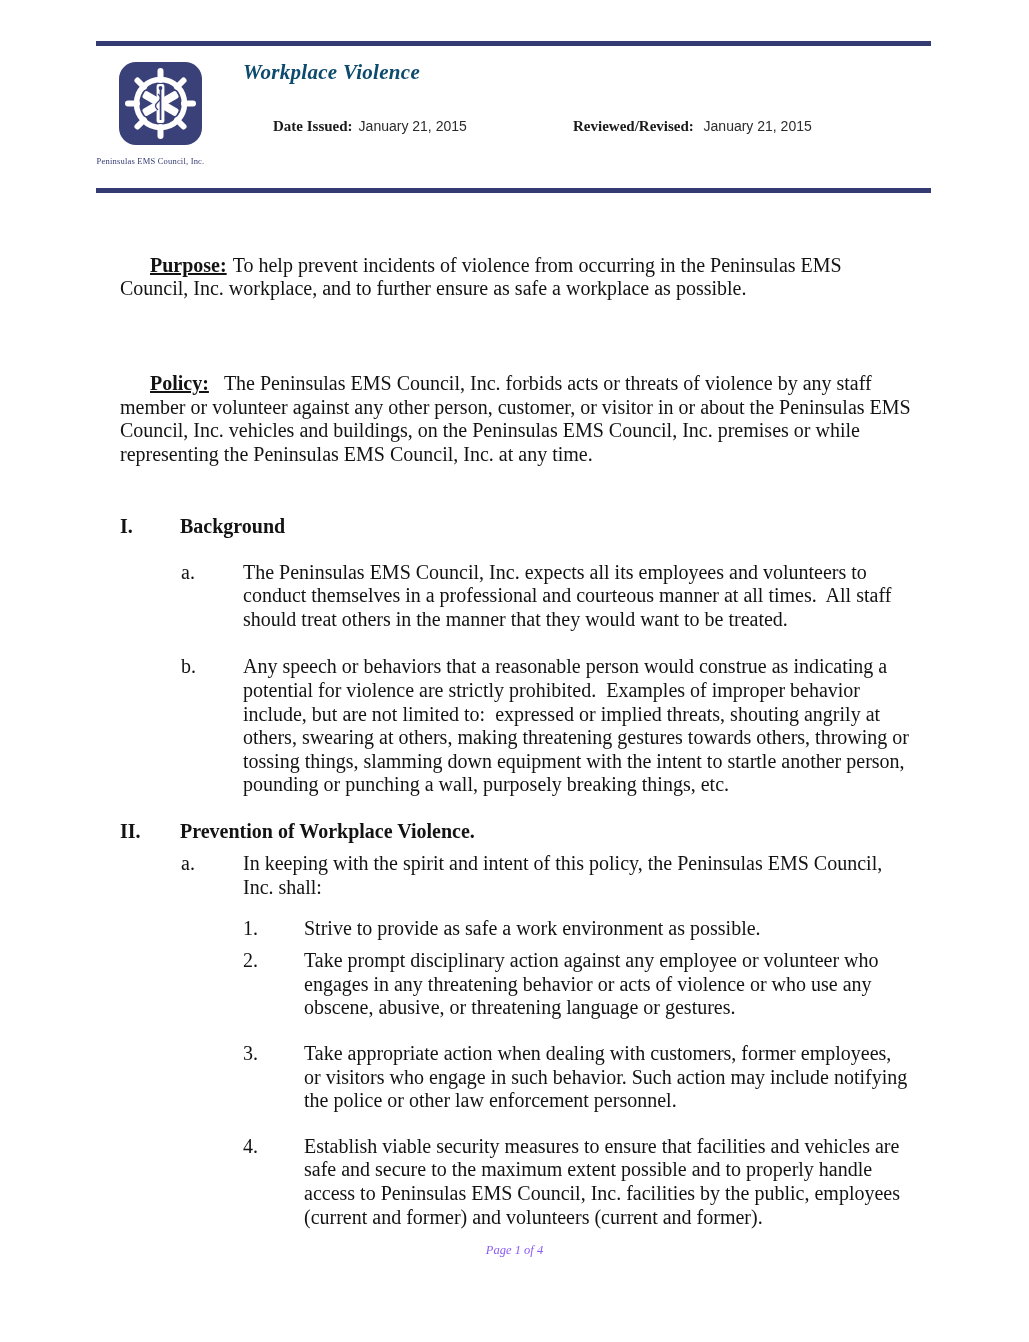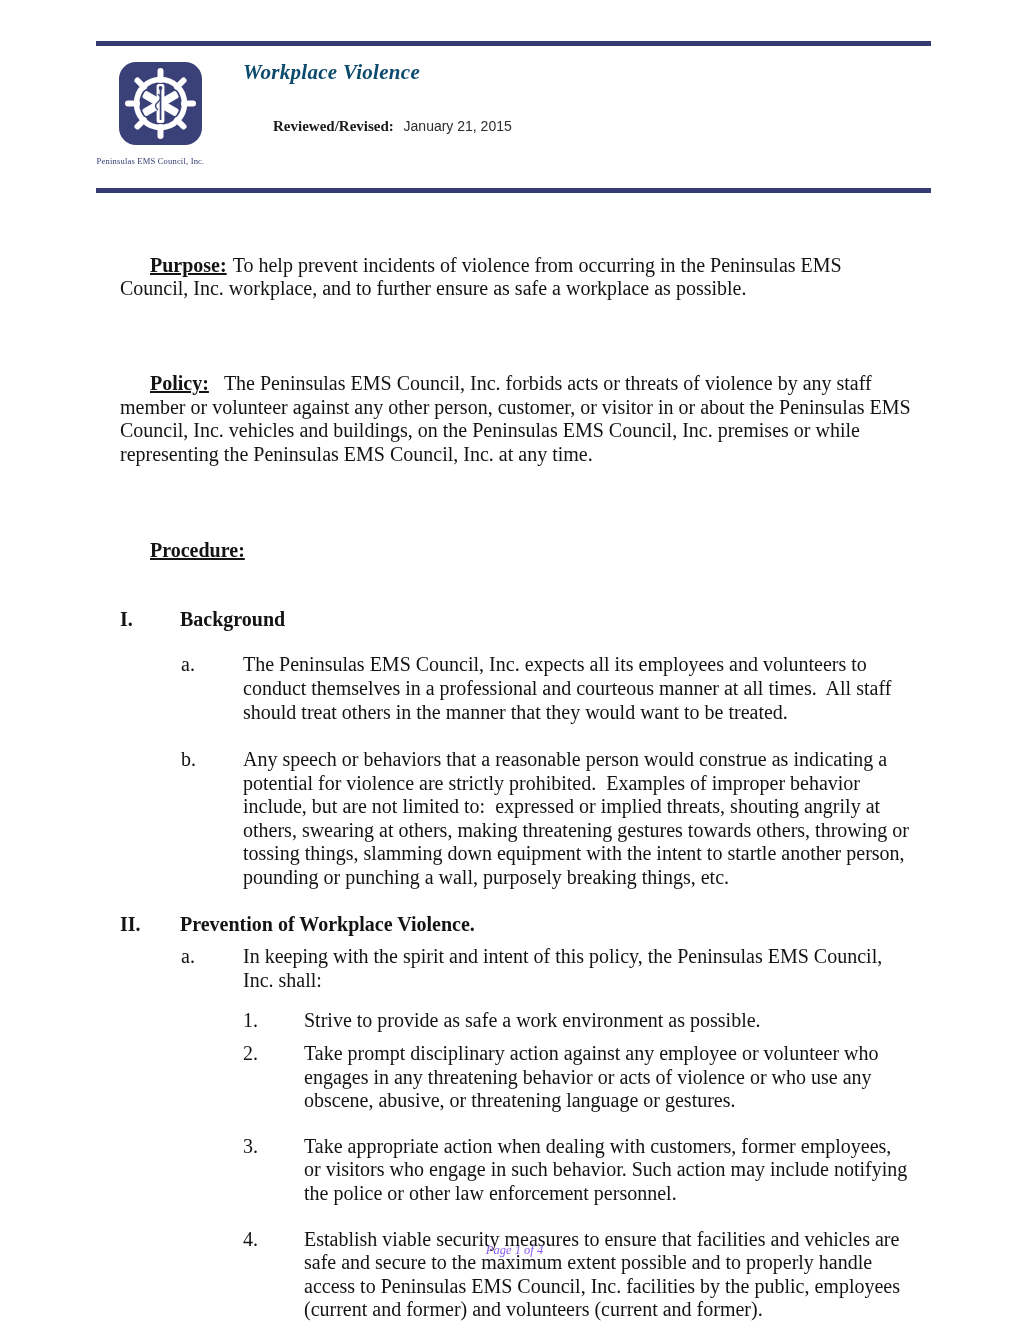--- a/index.html
+++ b/index.html
@@ -120,41 +120,41 @@
       <rect x="41.7" y="26" width="1.7" height="33" fill="#3a4078"></rect>
       <path d="M40 33 q5 4 0 8 q-5 4 0 8" fill="none" stroke="#3a4078" stroke-width="1.4"></path>
       <circle cx="42.5" cy="27" r="1.9" fill="#3a4078"></circle>
     </svg>
   </div>
   <div class="logo-caption">Peninsulas EMS Council, Inc.</div>
 
   <div class="header-text">
     <div class="doc-title">Workplace Violence</div>
     <div class="field-line date-line">
+      <span class="date-group1">
+        <span class="flabel">Date Issued:</span><span class="fvalue">January 21, 2015</span>
+      </span>
       <span>
         <span class="flabel">Reviewed/Revised:</span> <span class="fvalue">January 21, 2015</span>
       </span>
     </div>
   </div>
 
   <div class="rule rule-bottom"></div>
 
   <div class="doc-body">
 
     <div class="para mb24">
       <span class="plabel">Purpose:</span><span>To help prevent incidents of violence from occurring in the Peninsulas EMS Council, Inc. workplace, and to further ensure as safe a workplace as possible.</span>
     </div>
 
     <div class="para mb25">
       <span class="plabel-wide">Policy:</span><span>The Peninsulas EMS Council, Inc. forbids acts or threats of violence by any staff member or volunteer against any other person, customer, or visitor in or about the Peninsulas EMS Council, Inc. vehicles and buildings, on the Peninsulas EMS Council, Inc. premises or while representing the Peninsulas EMS Council, Inc. at any time.</span>
     </div>
 
-    <div class="para mb22">
-      <span class="plabel">Procedure:</span>
-    </div>
 
     <div class="sec-head mb22">
       <span class="sec-num">I.</span>
         <span class="sec-title">Background</span>
     </div>
 
     <div class="item mb24">
       <span class="item-marker">a.</span>
         <span class="item-text">The Peninsulas EMS Council, Inc. expects all its employees and volunteers to conduct themselves in a professional and courteous manner at all times.  All staff should treat others in the manner that they would want to be treated.</span>
     </div>

